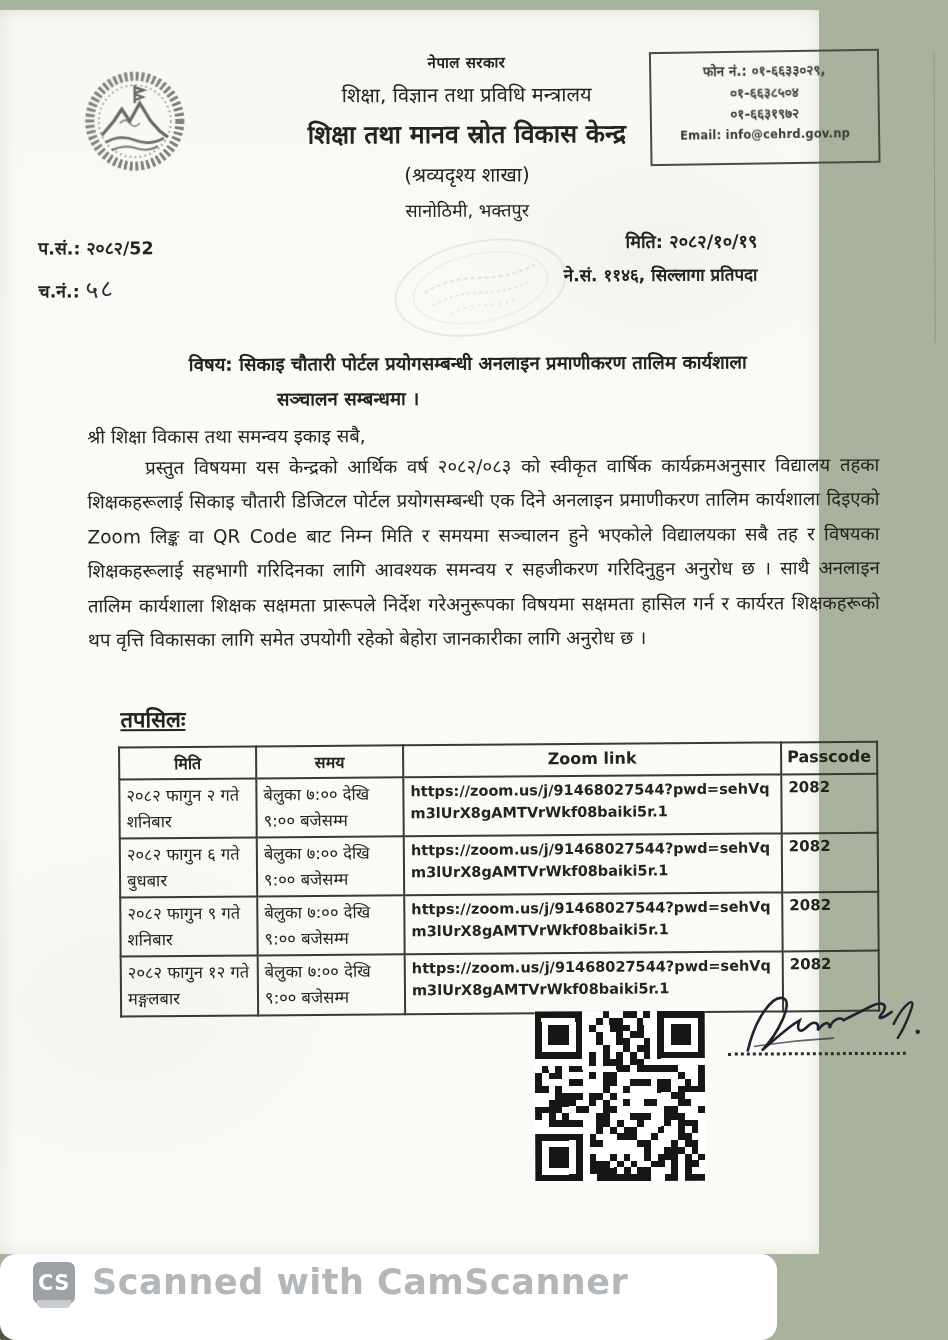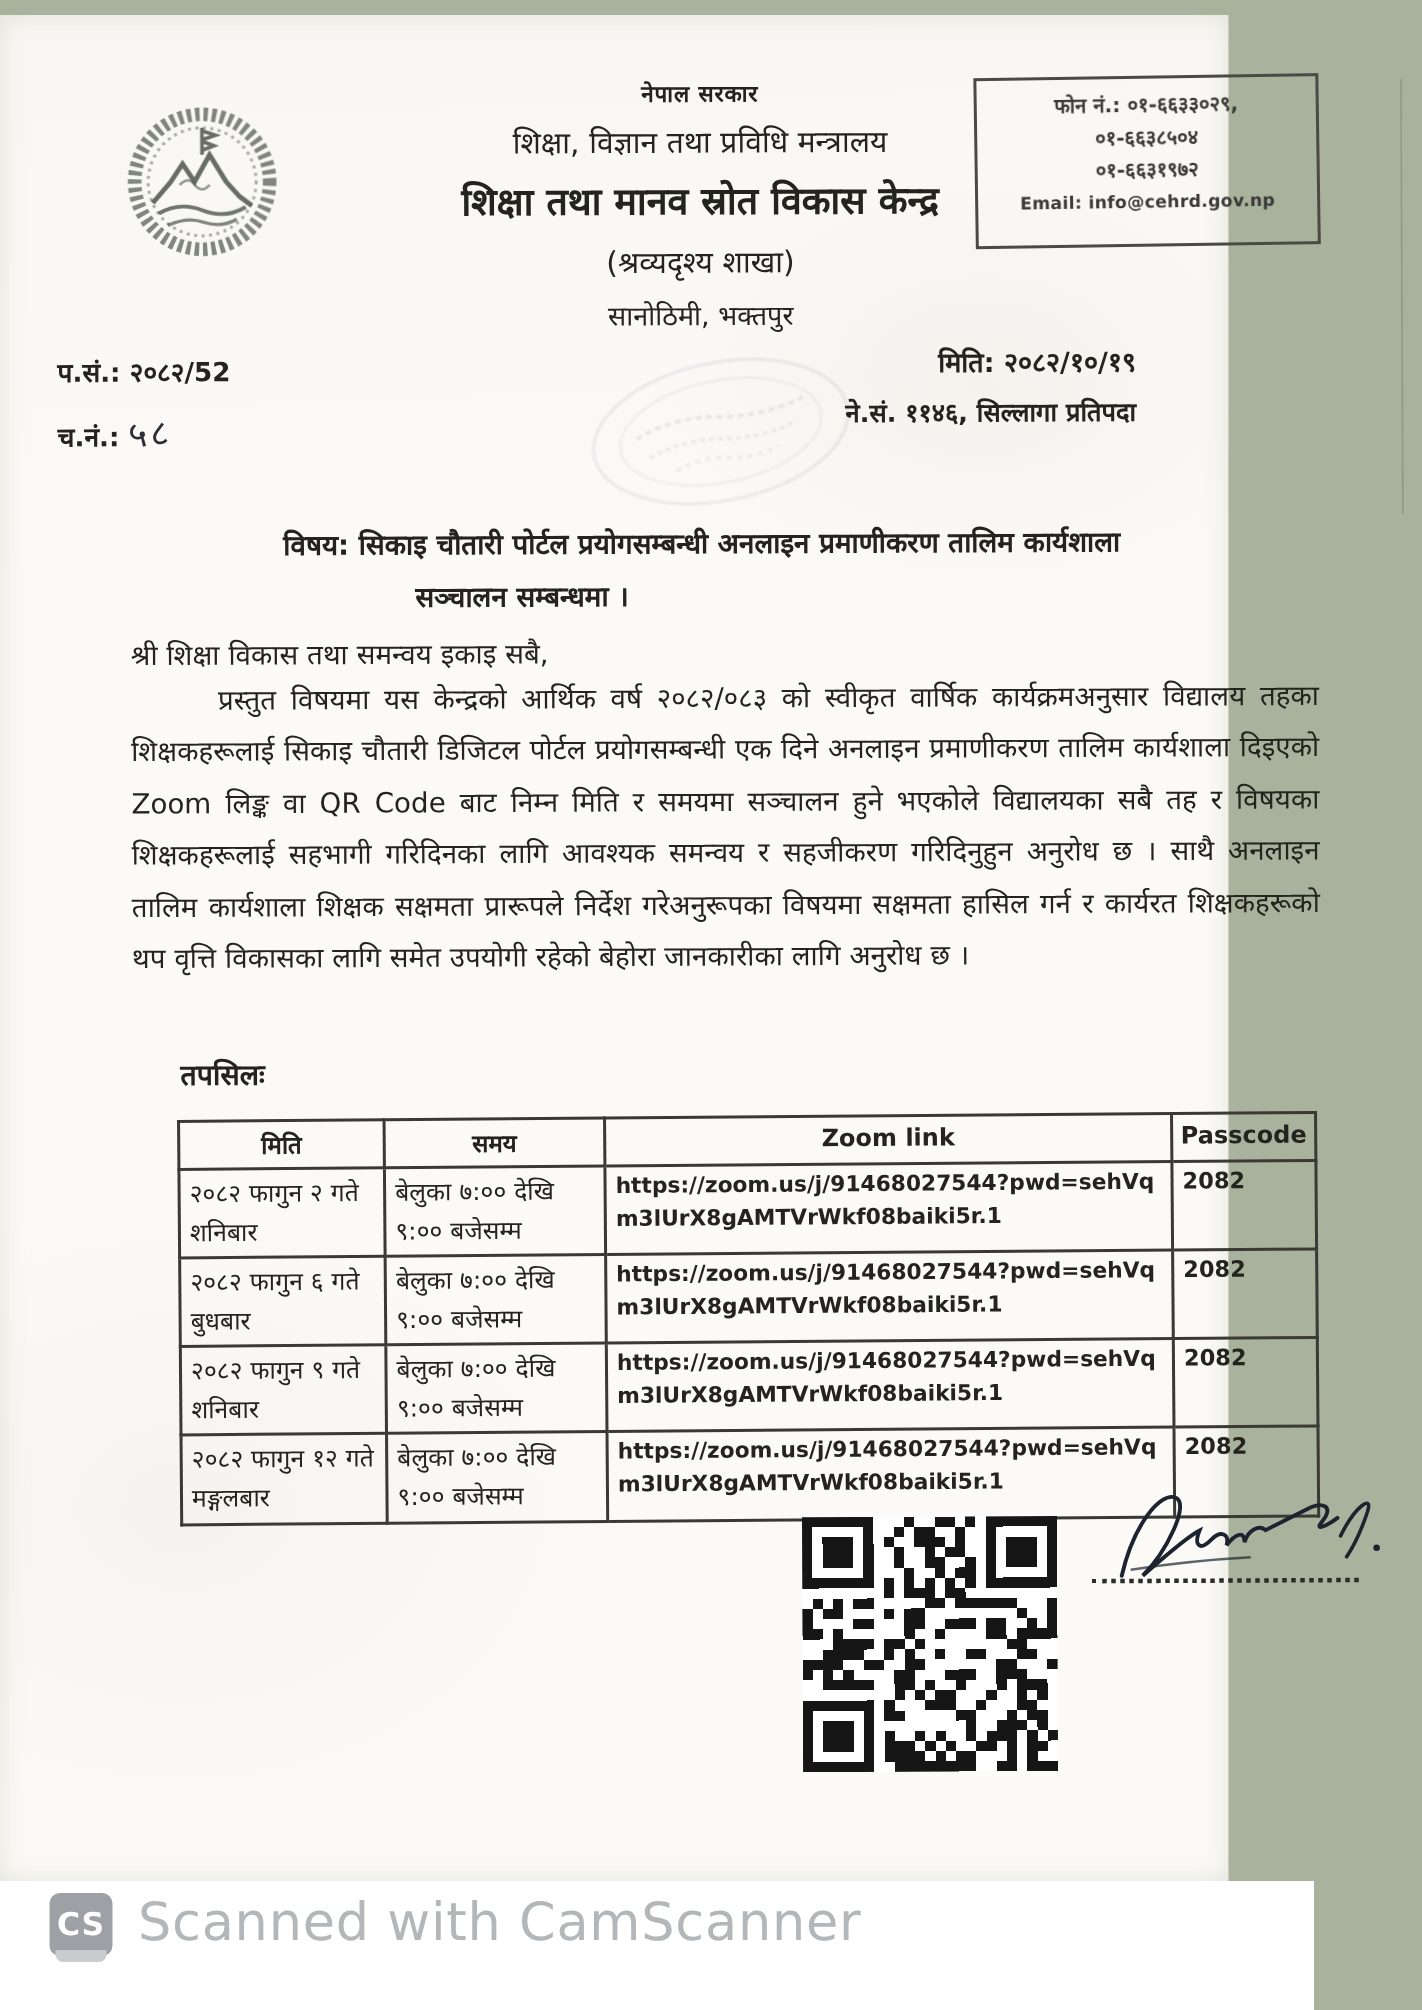--- a/index.html
+++ b/index.html
@@ -55,21 +55,21 @@
   
   .subject { position:absolute; left:190px; top:336px; width:680px; font-size:18.5px; font-weight:bold; line-height:1.9; }
   .subject .l2 { padding-left:88px; }
 
   
   .salutation { position:absolute; left:88px; top:412px; font-size:18.5px; }
   .body-par {
     position:absolute; left:88px; top:440px; width:792px;
     font-size:18.5px; line-height:1.86; text-align:justify; text-indent:58px;
   }
-  .schedule-heading { position:absolute; left:120px; top:692px; font-size:19px; font-weight:bold; }
+  .schedule-heading { position:absolute; left:120px; top:692px; font-size:22px; font-weight:bold;text-decoration:underline; }
 
   
   table.schedule {
     position:absolute; left:118px; top:734px; width:758px;
     border-collapse:collapse; table-layout:fixed;
     transform:rotate(-.2deg);
   }
   table.schedule th, table.schedule td { border:2px solid #3a3a35; vertical-align:top; padding:3px 6px; }
   table.schedule th { font-size:16px; font-weight:bold; text-align:center; padding:4px 2px; }
   th.c-date  { width:137px; } th.c-time { width:147px; } th.c-link { width:378px; } th.c-pass { width:96px; }
@@ -83,29 +83,29 @@
   .sig-block { position:absolute; left:726px; top:980px; width:200px; }
   .sig-svg { display:block; margin-left:6px; }
   .sig-dots { width:178px; border-bottom:3px dotted #2c2c28; margin-top:-14px; }
   .sig-name { font-size:19px; font-weight:bold; margin-top:6px; }
   .sig-title { font-size:19px; margin-top:8px; margin-left:4px; }
 
   .corner-smudge { position:absolute; left:0; top:1318px; width:88px; height:22px;
     background:linear-gradient(90deg,#3c3c34 0%,#6b6b5e 55%, transparent 100%); opacity:.8; border-radius:2px; }
 
   
-  .footer { position:absolute; left:0; top:1254px; width:876px; height:86px; background:#ffffff; }
+  .footer { position:absolute; left:0; top:1254px; width:777px; height:86px; background:#ffffff;border-radius:16px; }
   .cs-logo {
     position:absolute; left:33px; top:8px; width:42px; height:42px;
     background:#9da1a5; border-radius:7px; color:#fff;
     display:flex; align-items:center; justify-content:center;
     font-size:21px; font-weight:bold; letter-spacing:.5px;
   }
   .cs-logo::after { content:""; position:absolute; left:4px; bottom:-4px; width:34px; height:8px; background:#c9cccf; border-radius:0 0 5px 5px; }
-  .footer-text { position:absolute; left:92px; top:8px; font-size:35px; color:#b4b7b9; font-weight:400; letter-spacing:.5px; }
+  .footer-text { position:absolute; left:92px; top:8px; font-size:35px; color:#b4b7b9; font-weight:700; letter-spacing:.5px; }
 </style>
 </head>
 <body>
 
 <div class="page">
   <div class="tilt">
     <div class="crease"></div>
 
     <svg class="emblem" viewBox="0 0 110 112">
       <ellipse cx="55" cy="58" rx="45" ry="45" fill="none" stroke="#4d554a" stroke-width="9" stroke-dasharray="3 2.6" opacity=".7"></ellipse>

